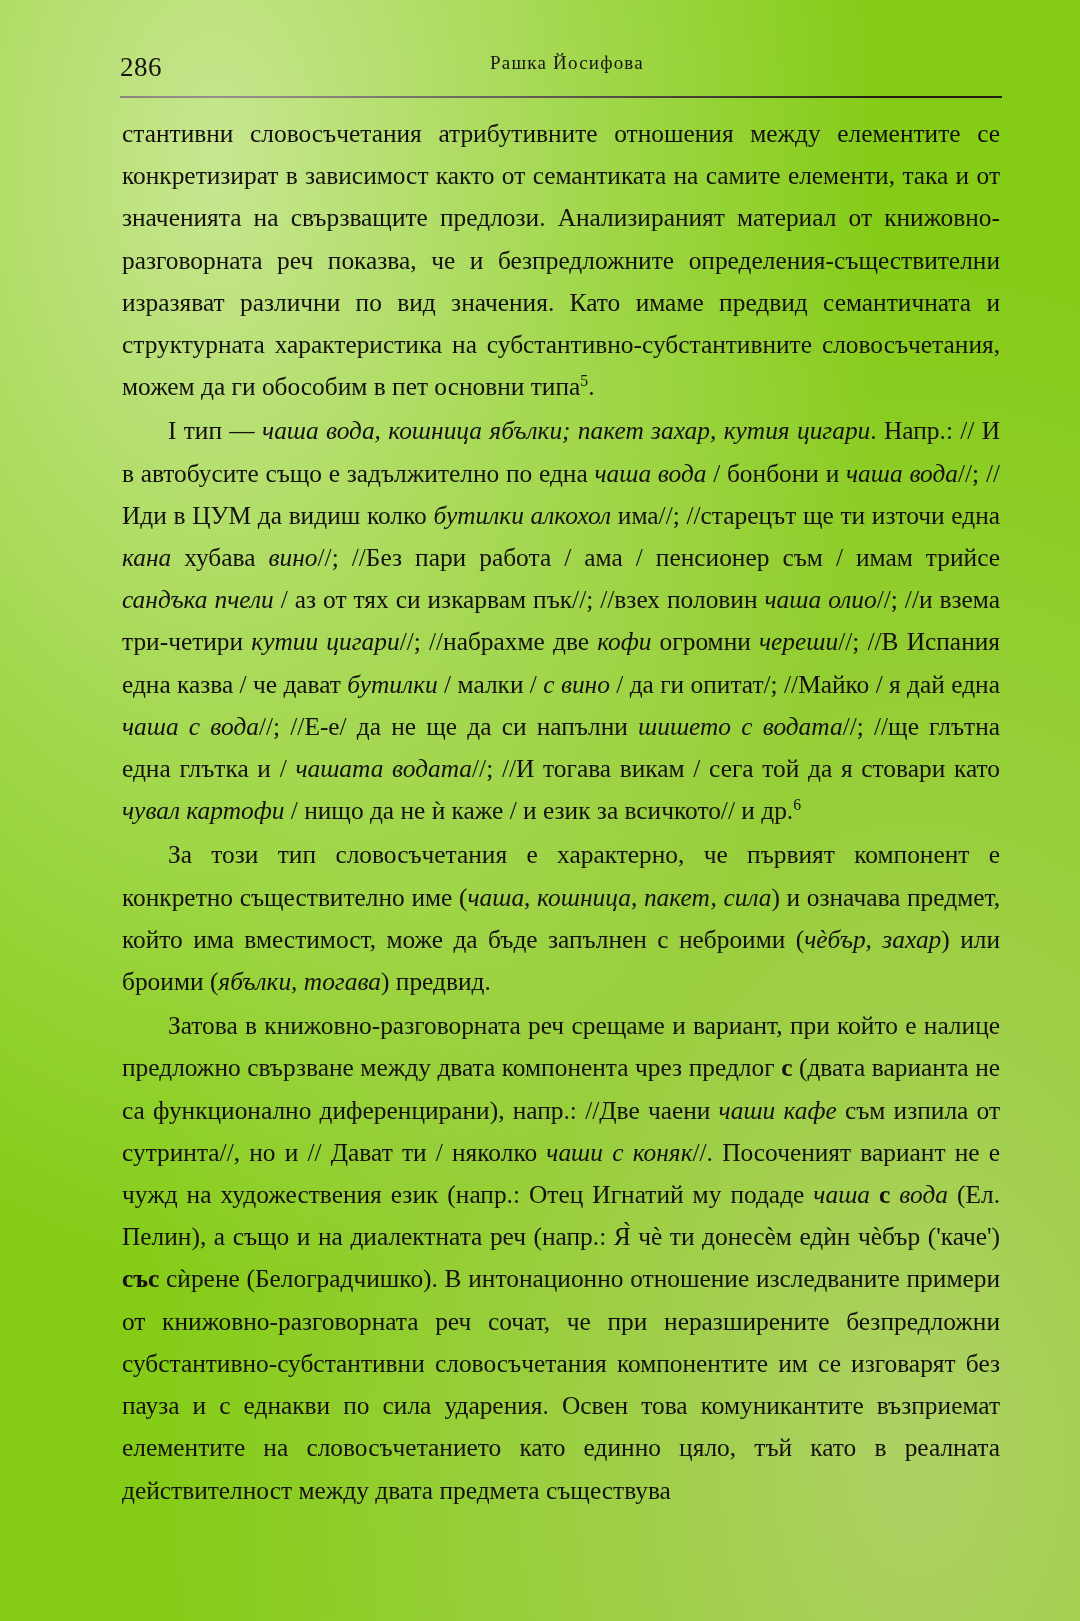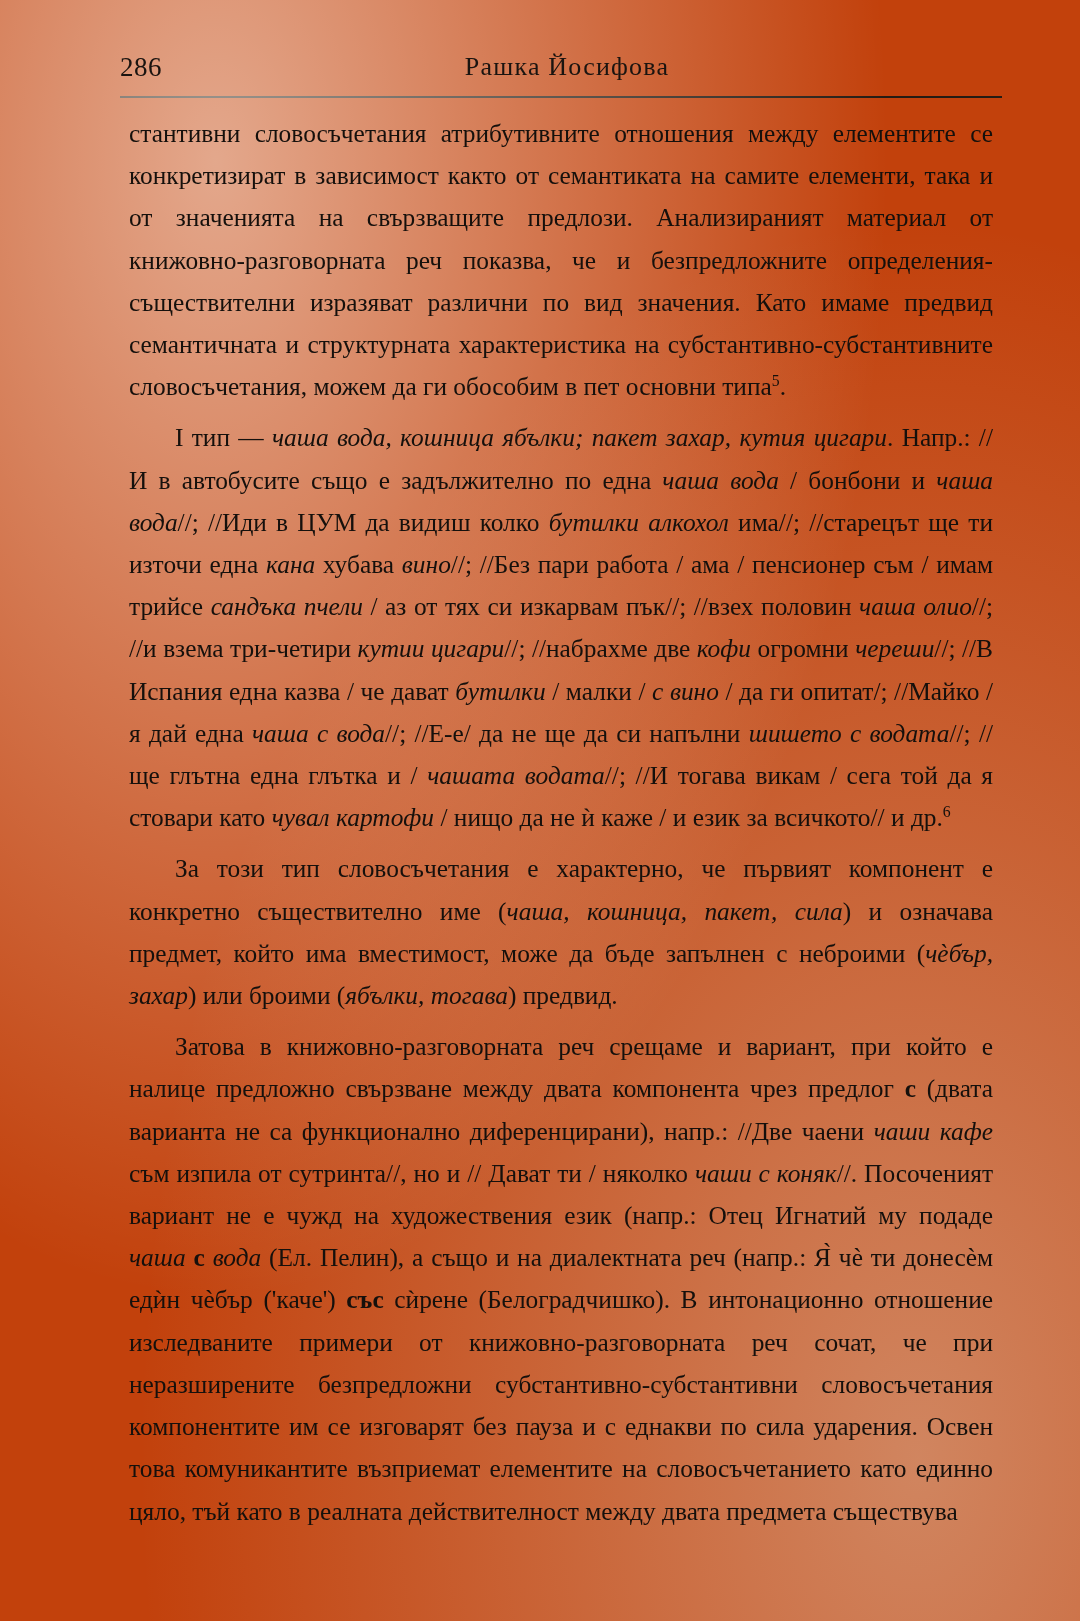--- a/index.html
+++ b/index.html
@@ -13,21 +13,21 @@
     font-family: "Liberation Serif", serif;
     color: #1a1410;
     overflow: hidden;
   }
   .page {
     position: relative;
     width: 1080px;
     height: 1621px;
     box-sizing: border-box;
     padding: 52px 78px 40px 120px;
-    background: #c2410c;
+    background: #84cc16;
   }
   
   .page:before {
     content: "";
     position: absolute;
     inset: 0;
     background:
       radial-gradient(ellipse at 20% 10%, rgba(255,252,245,0.55), rgba(255,252,245,0) 55%),
       radial-gradient(ellipse at 85% 90%, rgba(226,216,197,0.45), rgba(226,216,197,0) 60%);
     pointer-events: none;
@@ -43,40 +43,40 @@
     font-size: 27px;
     letter-spacing: 0.5px;
     color: #1a1410;
     font-family: "Liberation Serif", serif;
   }
   .running-title {
     position: absolute;
     left: 12px;
     right: 0;
     text-align: center;
-    font-size: 26px;
+    font-size: 19px;
     letter-spacing: 1.2px;
     color: #1a1410;
   }
   .rule {
     border: 0;
     border-top: 2.4px solid #241c14;
     margin: 2px 0 14px 0;
   }
   .body-text {
     position: relative;
     font-size: 25.4px;
     line-height: 42.2px;
     text-align: justify;
     text-justify: inter-word;
     hyphens: none;
     color: #15100c;
   }
   .body-text p {
-    margin: 9px;
+    margin: 2px;
   }
   .indent {
     text-indent: 46px;
   }
   i, .it {
   }
   b, .bd {
     font-weight: bold;
   }
   sup {

